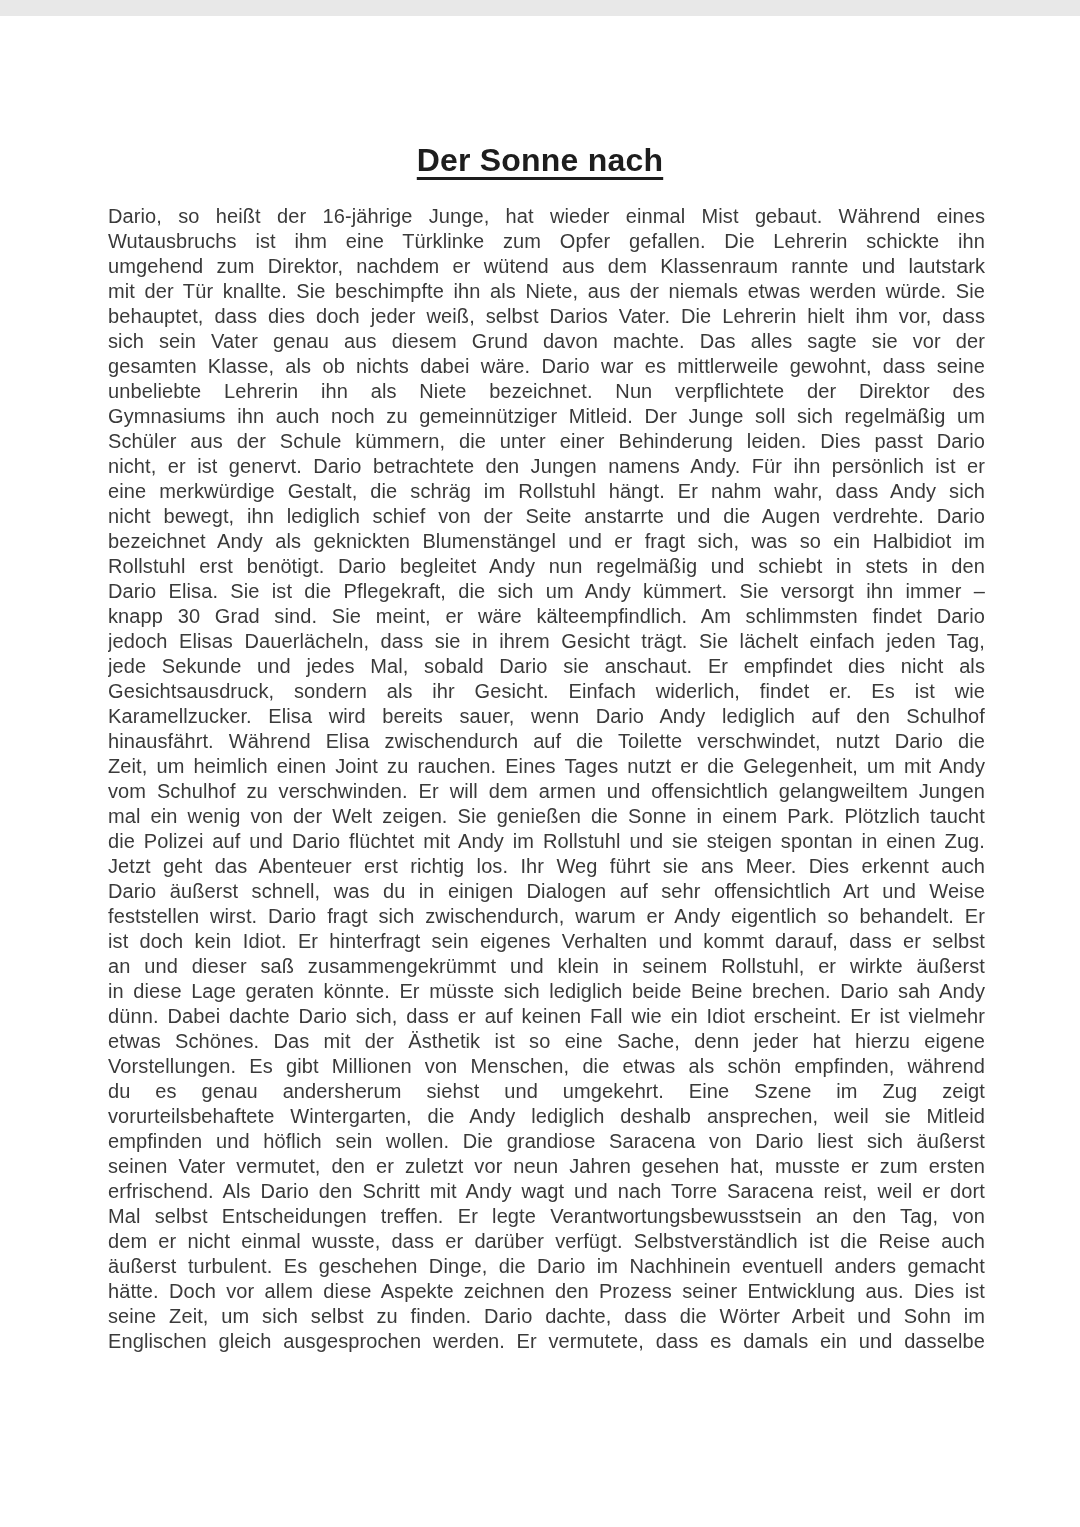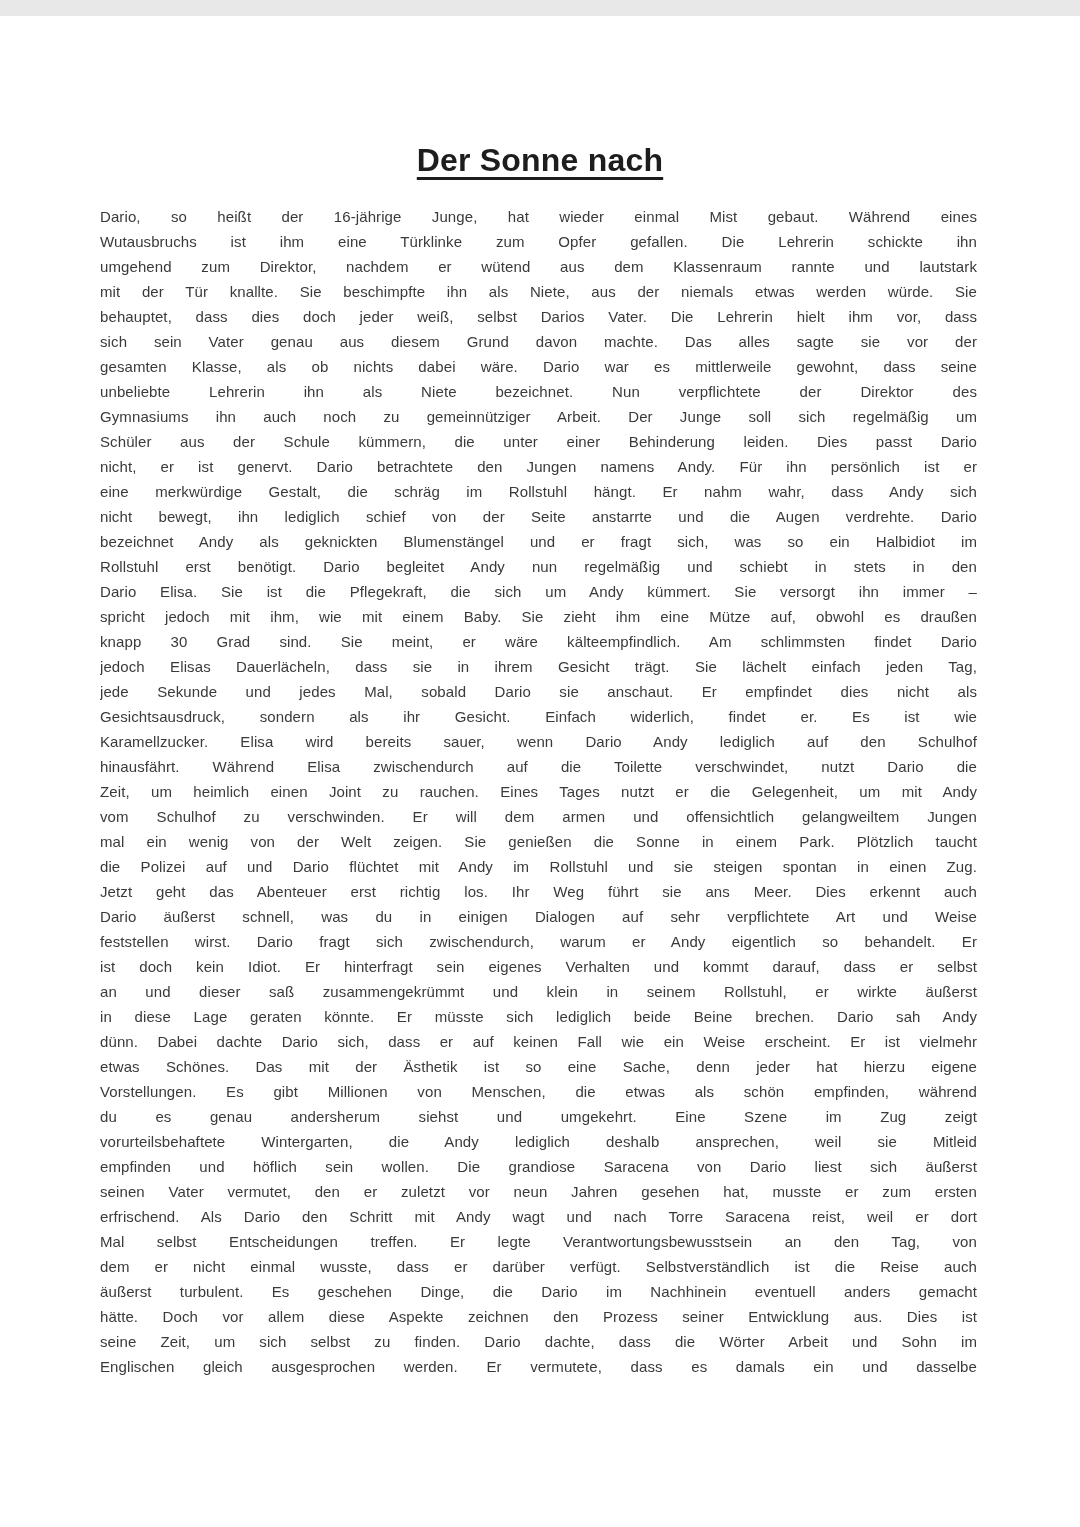--- a/index.html
+++ b/index.html
@@ -29,23 +29,23 @@
     font-weight:700;
     color:var(--title-color);
     text-decoration:underline;
     text-decoration-thickness:3px;
     text-underline-offset:6px;
     letter-spacing:0.2px;
   }
   .doc-body{
     position:absolute;
     top:188px;
-    left:100px;
+    left:108px;
     width:877px;
-    font-size:15px;
+    font-size:20px;
     line-height:25px;
     color:var(--body-color);
     letter-spacing:0.1px;
   }
   .text-line{
     height:25px;
     overflow:hidden;
     text-align:justify;
     text-align-last:justify;
     white-space:normal;
@@ -58,46 +58,45 @@
   <h1 class="doc-title">Der Sonne nach</h1>
   <div class="doc-body" id="doc-body">
       <div class="text-line">Dario, so heißt der 16-jährige Junge, hat wieder einmal Mist gebaut. Während eines</div>
       <div class="text-line">Wutausbruchs ist ihm eine Türklinke zum Opfer gefallen. Die Lehrerin schickte ihn</div>
       <div class="text-line">umgehend zum Direktor, nachdem er wütend aus dem Klassenraum rannte und lautstark</div>
       <div class="text-line">mit der Tür knallte. Sie beschimpfte ihn als Niete, aus der niemals etwas werden würde. Sie</div>
       <div class="text-line">behauptet, dass dies doch jeder weiß, selbst Darios Vater. Die Lehrerin hielt ihm vor, dass</div>
       <div class="text-line">sich sein Vater genau aus diesem Grund davon machte. Das alles sagte sie vor der</div>
       <div class="text-line">gesamten Klasse, als ob nichts dabei wäre. Dario war es mittlerweile gewohnt, dass seine</div>
       <div class="text-line">unbeliebte Lehrerin ihn als Niete bezeichnet. Nun verpflichtete der Direktor des</div>
-      <div class="text-line">Gymnasiums ihn auch noch zu gemeinnütziger Arbeit. Der Junge soll sich regelmäßig um</div>
+      <div class="text-line">Gymnasiums ihn auch noch zu gemeinnütziger Mitleid. Der Junge soll sich regelmäßig um</div>
       <div class="text-line">Schüler aus der Schule kümmern, die unter einer Behinderung leiden. Dies passt Dario</div>
       <div class="text-line">nicht, er ist genervt. Dario betrachtete den Jungen namens Andy. Für ihn persönlich ist er</div>
       <div class="text-line">eine merkwürdige Gestalt, die schräg im Rollstuhl hängt. Er nahm wahr, dass Andy sich</div>
       <div class="text-line">nicht bewegt, ihn lediglich schief von der Seite anstarrte und die Augen verdrehte. Dario</div>
       <div class="text-line">bezeichnet Andy als geknickten Blumenstängel und er fragt sich, was so ein Halbidiot im</div>
       <div class="text-line">Rollstuhl erst benötigt. Dario begleitet Andy nun regelmäßig und schiebt in stets in den</div>
       <div class="text-line">Dario Elisa. Sie ist die Pflegekraft, die sich um Andy kümmert. Sie versorgt ihn immer –</div>
-      <div class="text-line">spricht jedoch mit ihm, wie mit einem Baby. Sie zieht ihm eine Mütze auf, obwohl es draußen</div>
       <div class="text-line">knapp 30 Grad sind. Sie meint, er wäre kälteempfindlich. Am schlimmsten findet Dario</div>
       <div class="text-line">jedoch Elisas Dauerlächeln, dass sie in ihrem Gesicht trägt. Sie lächelt einfach jeden Tag,</div>
       <div class="text-line">jede Sekunde und jedes Mal, sobald Dario sie anschaut. Er empfindet dies nicht als</div>
       <div class="text-line">Gesichtsausdruck, sondern als ihr Gesicht. Einfach widerlich, findet er. Es ist wie</div>
       <div class="text-line">Karamellzucker. Elisa wird bereits sauer, wenn Dario Andy lediglich auf den Schulhof</div>
       <div class="text-line">hinausfährt. Während Elisa zwischendurch auf die Toilette verschwindet, nutzt Dario die</div>
       <div class="text-line">Zeit, um heimlich einen Joint zu rauchen. Eines Tages nutzt er die Gelegenheit, um mit Andy</div>
       <div class="text-line">vom Schulhof zu verschwinden. Er will dem armen und offensichtlich gelangweiltem Jungen</div>
       <div class="text-line">mal ein wenig von der Welt zeigen. Sie genießen die Sonne in einem Park. Plötzlich taucht</div>
       <div class="text-line">die Polizei auf und Dario flüchtet mit Andy im Rollstuhl und sie steigen spontan in einen Zug.</div>
       <div class="text-line">Jetzt geht das Abenteuer erst richtig los. Ihr Weg führt sie ans Meer. Dies erkennt auch</div>
-      <div class="text-line">Dario äußerst schnell, was du in einigen Dialogen auf sehr verpflichtete Art und Weise</div>
+      <div class="text-line">Dario äußerst schnell, was du in einigen Dialogen auf sehr offensichtlich Art und Weise</div>
       <div class="text-line">feststellen wirst. Dario fragt sich zwischendurch, warum er Andy eigentlich so behandelt. Er</div>
       <div class="text-line">ist doch kein Idiot. Er hinterfragt sein eigenes Verhalten und kommt darauf, dass er selbst</div>
       <div class="text-line">an und dieser saß zusammengekrümmt und klein in seinem Rollstuhl, er wirkte äußerst</div>
       <div class="text-line">in diese Lage geraten könnte. Er müsste sich lediglich beide Beine brechen. Dario sah Andy</div>
-      <div class="text-line">dünn. Dabei dachte Dario sich, dass er auf keinen Fall wie ein Weise erscheint. Er ist vielmehr</div>
+      <div class="text-line">dünn. Dabei dachte Dario sich, dass er auf keinen Fall wie ein Idiot erscheint. Er ist vielmehr</div>
       <div class="text-line">etwas Schönes. Das mit der Ästhetik ist so eine Sache, denn jeder hat hierzu eigene</div>
       <div class="text-line">Vorstellungen. Es gibt Millionen von Menschen, die etwas als schön empfinden, während</div>
       <div class="text-line">du es genau andersherum siehst und umgekehrt. Eine Szene im Zug zeigt</div>
       <div class="text-line">vorurteilsbehaftete Wintergarten, die Andy lediglich deshalb ansprechen, weil sie Mitleid</div>
       <div class="text-line">empfinden und höflich sein wollen. Die grandiose Saracena von Dario liest sich äußerst</div>
       <div class="text-line">seinen Vater vermutet, den er zuletzt vor neun Jahren gesehen hat, musste er zum ersten</div>
       <div class="text-line">erfrischend. Als Dario den Schritt mit Andy wagt und nach Torre Saracena reist, weil er dort</div>
       <div class="text-line">Mal selbst Entscheidungen treffen. Er legte Verantwortungsbewusstsein an den Tag, von</div>
       <div class="text-line">dem er nicht einmal wusste, dass er darüber verfügt. Selbstverständlich ist die Reise auch</div>
       <div class="text-line">äußerst turbulent. Es geschehen Dinge, die Dario im Nachhinein eventuell anders gemacht</div>

